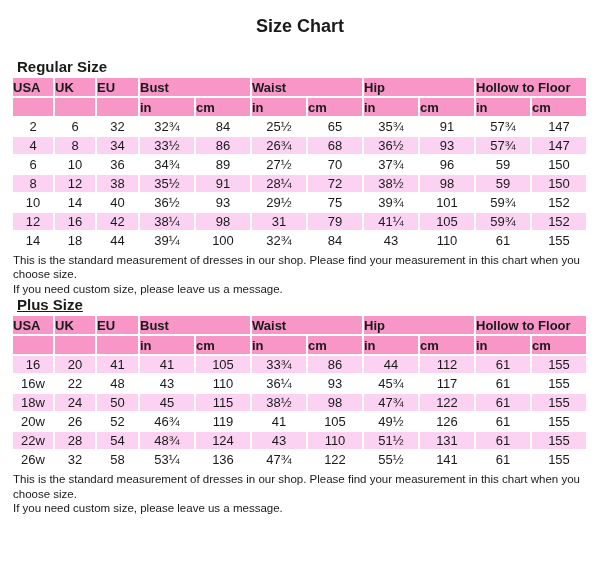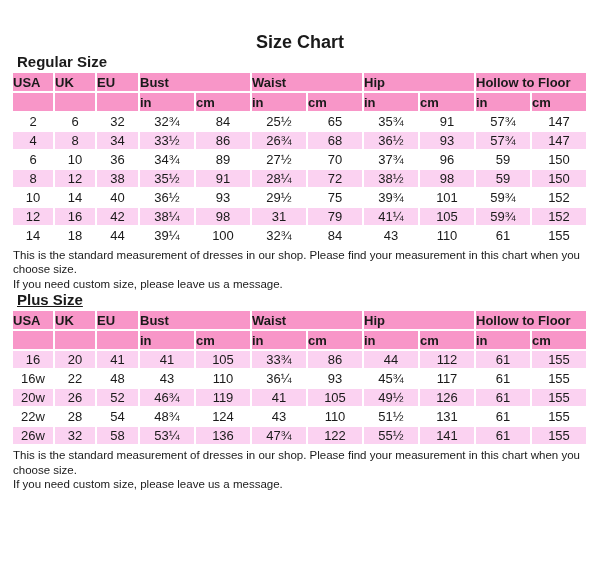--- a/index.html
+++ b/index.html
@@ -13,28 +13,28 @@
     position:relative;
     width:600px;height:571px;
     background:#ffffff;
     font-family:"Liberation Sans", sans-serif;
     color:var(--text);
     overflow:hidden;
   }
   .title{
     font-size:18px;font-weight:bold;
     text-align:center;
-    padding-top:32px;
+    padding-top:16px;
     margin:0;
   }
   .section-heading{
     font-size:15px;font-weight:bold;
     margin:0 0 1px 17px;
   }
-  .section-heading.first{}
+  .section-heading.first{margin-top:21px;}
   .section-heading.second{text-decoration:underline;}
   table.size-table{
     border-collapse:separate;
     border-spacing:2px;
     table-layout:fixed;
     width:577px;
     margin-left:11px;
     font-size:13px;
   }
   table.size-table th{
@@ -270,20 +270,33 @@
           <td>43</td>
           <td>110</td>
           <td>36¼</td>
           <td>93</td>
           <td>45¾</td>
           <td>117</td>
           <td>61</td>
           <td>155</td>
         </tr>
         <tr>
+          <td>18w</td>
+          <td>24</td>
+          <td>50</td>
+          <td>45</td>
+          <td>115</td>
+          <td>38½</td>
+          <td>98</td>
+          <td>47¾</td>
+          <td>122</td>
+          <td>61</td>
+          <td>155</td>
+        </tr>
+        <tr>
           <td>20w</td>
           <td>26</td>
           <td>52</td>
           <td>46¾</td>
           <td>119</td>
           <td>41</td>
           <td>105</td>
           <td>49½</td>
           <td>126</td>
           <td>61</td>

